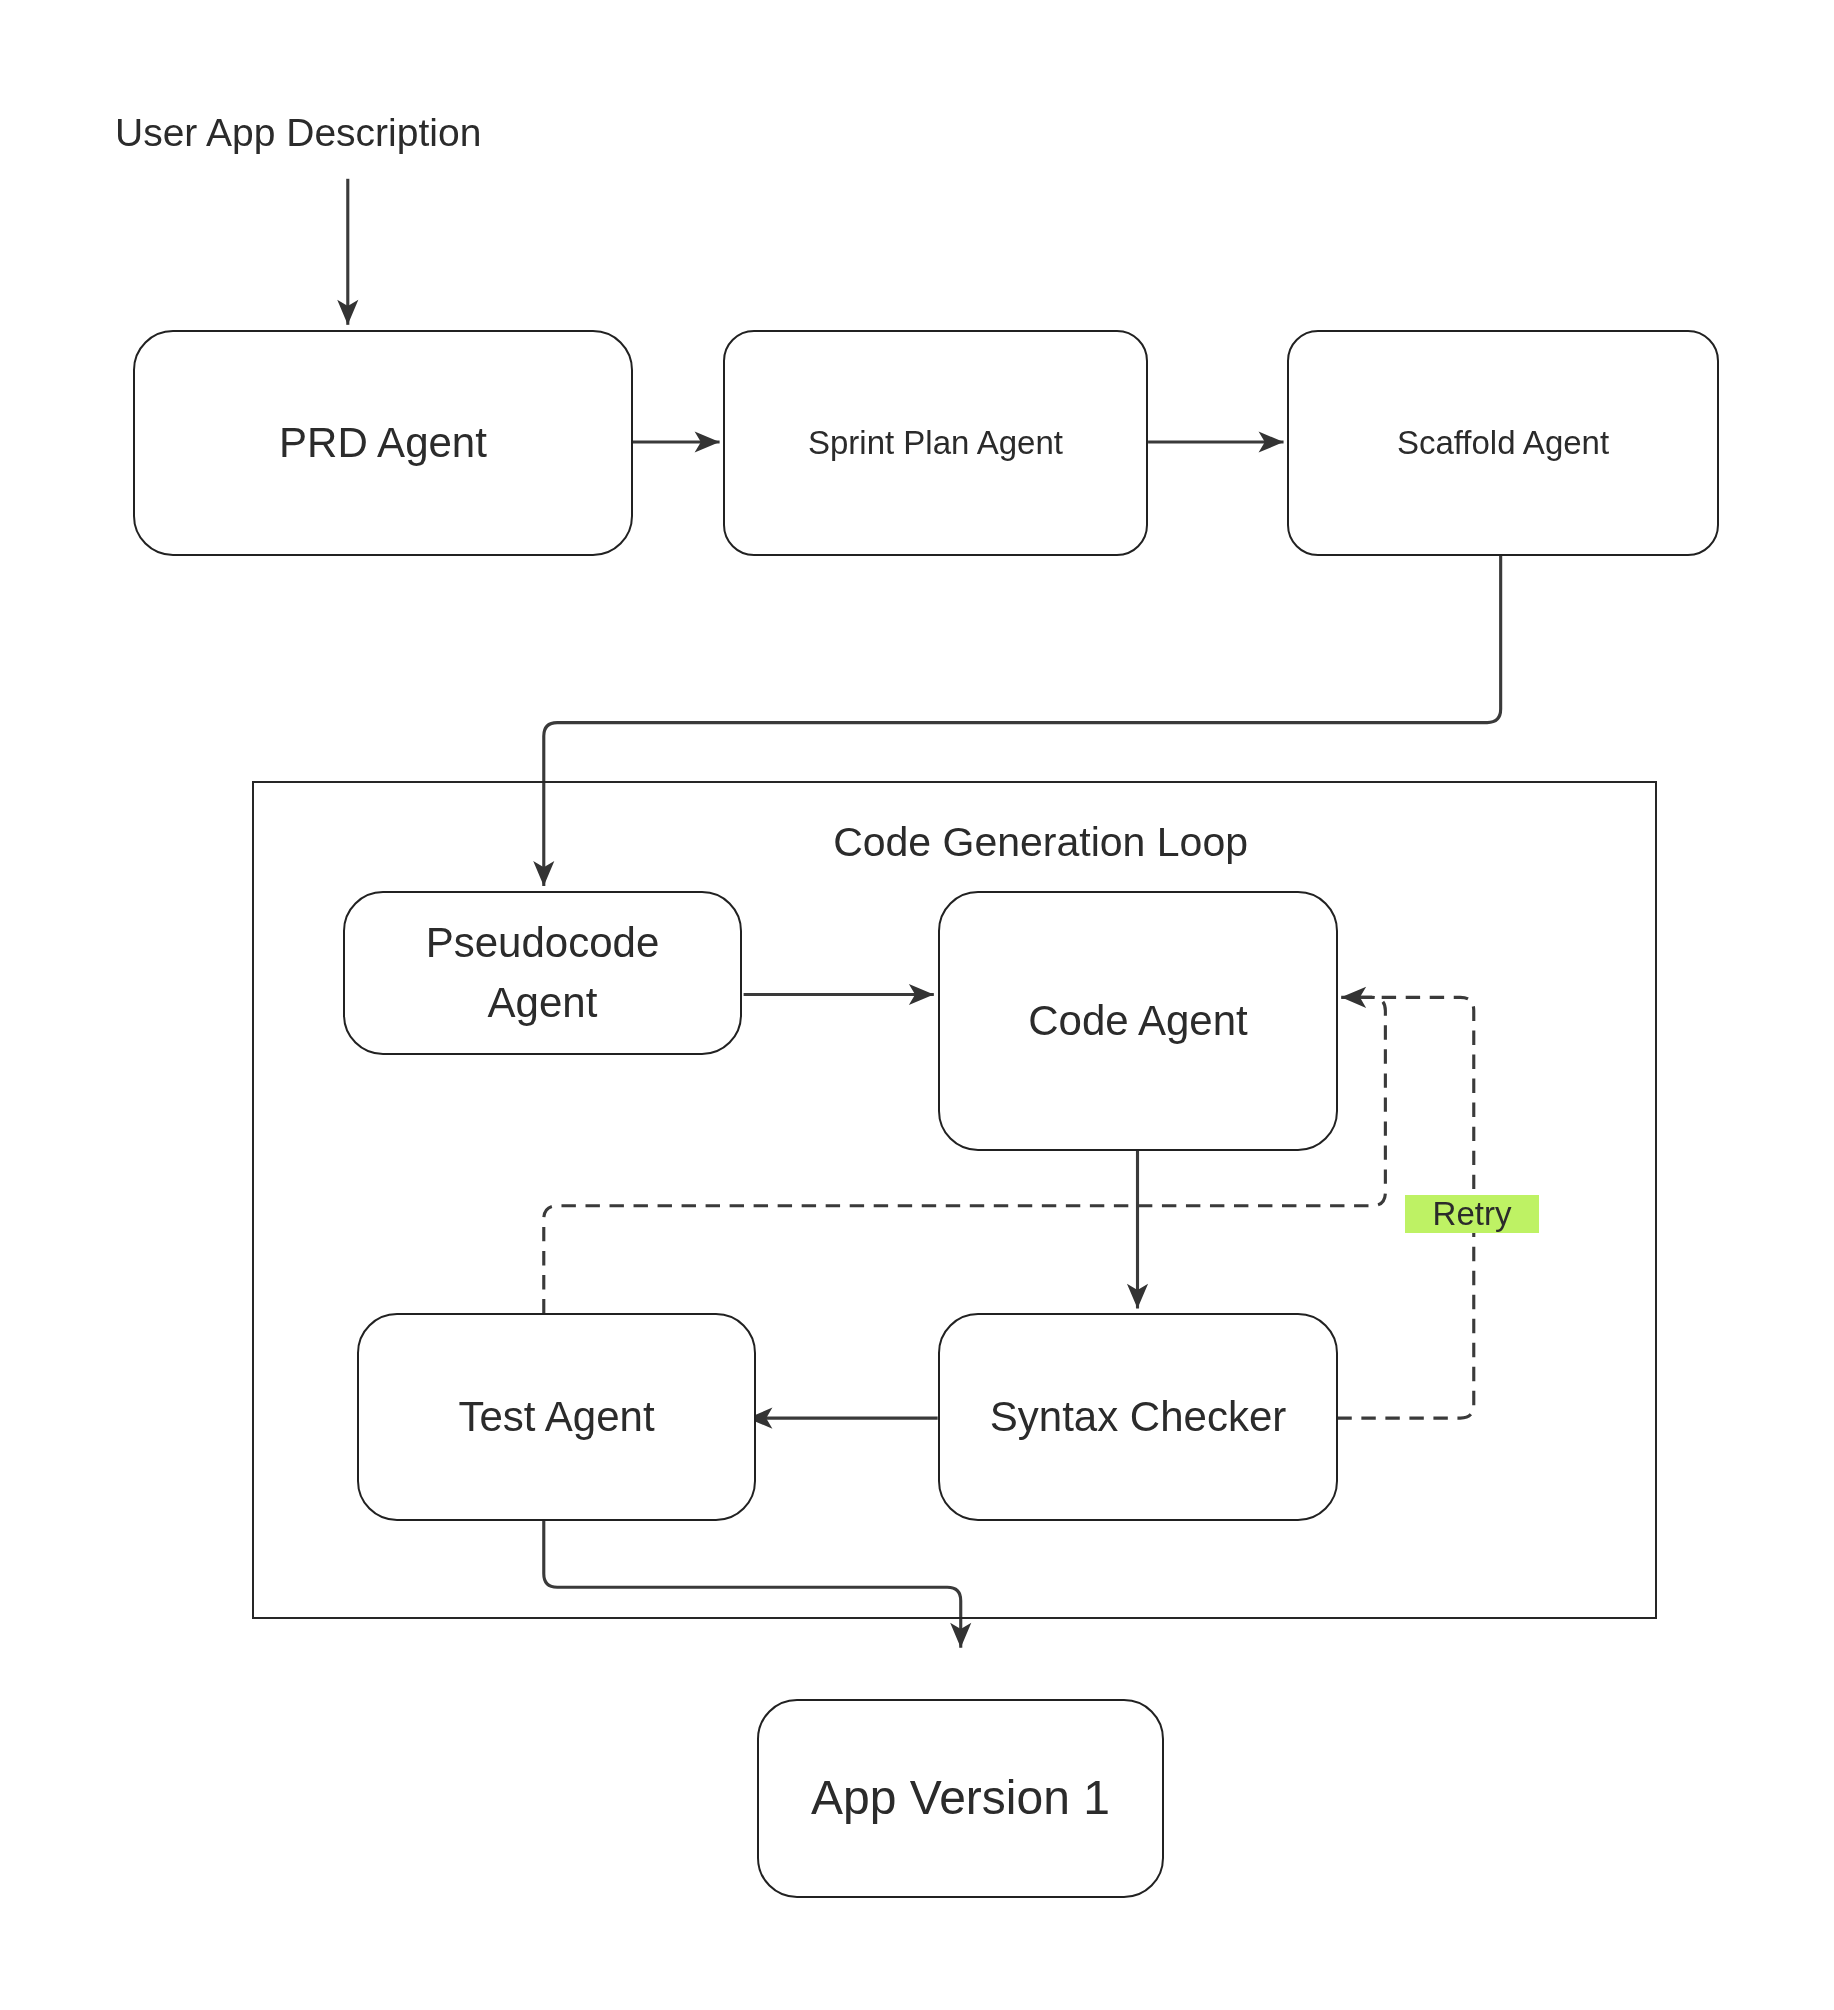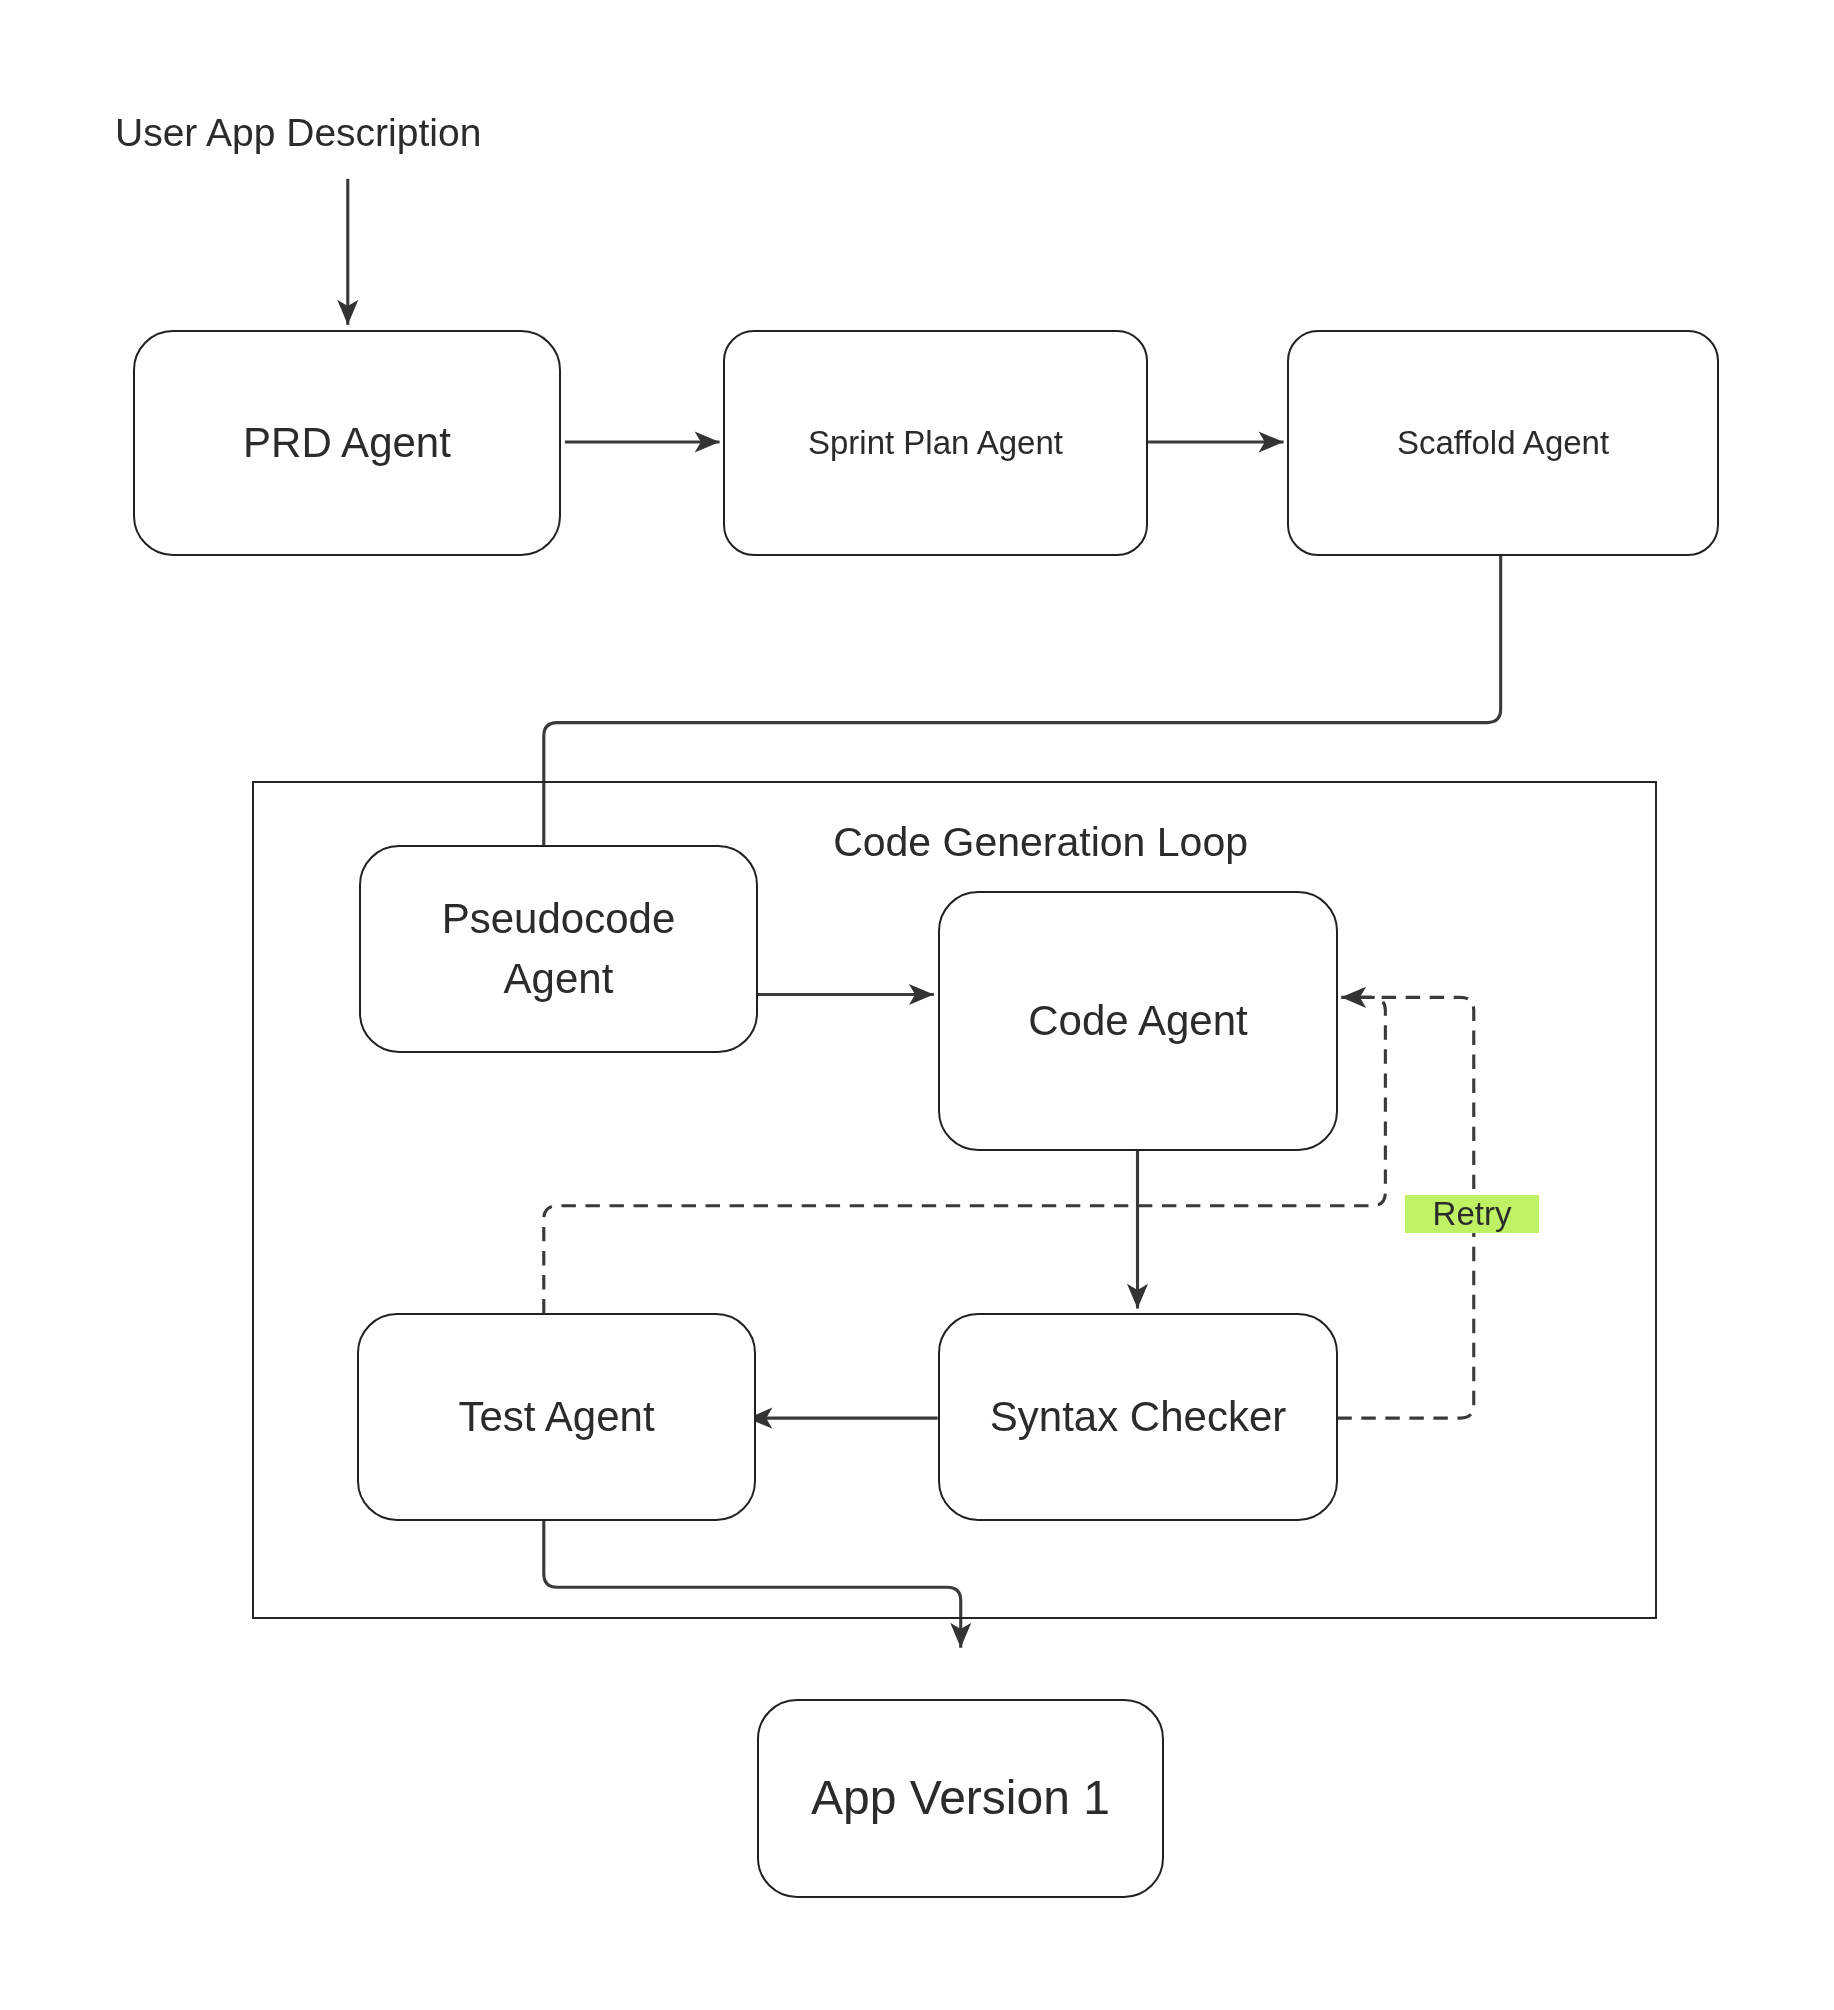--- a/index.html
+++ b/index.html
@@ -72,24 +72,24 @@
     left: 252px;
     top: 781px;
     width: 1405px;
     height: 838px;
     box-sizing: border-box;
     border: 2.9px solid #262626;
     background: transparent;
     z-index: 1;
   }
   
-  #node-prd       { left: 133px;  top: 330px;  width: 428px; height: 226px; }
+  #node-prd       { left: 133px;  top: 330px;  width: 500px; height: 226px; }
   #node-sprint    { left: 723px;  top: 330px;  width: 425px; height: 226px; }
   #node-scaffold  { left: 1287px; top: 330px;  width: 432px; height: 226px; }
-  #node-pseudo    { left: 343px;  top: 845px;  width: 399px; height: 208px; margin-left: 16px; }
+  #node-pseudo    { left: 343px;  top: 891px;  width: 399px; height: 164px; }
   #node-code      { left: 938px;  top: 891px;  width: 400px; height: 260px; }
   #node-test      { left: 357px;  top: 1313px; width: 399px; height: 208px; }
   #node-syntax    { left: 938px;  top: 1313px; width: 400px; height: 208px; }
   #node-app       { left: 757px;  top: 1652px; width: 407px; height: 199px; font-size: 48px; margin-top: 47px; }
   .edge-solid {
     stroke: #3a3a3a;
     stroke-width: 3.25;
     fill: none;
   }
   .edge-dashed {

